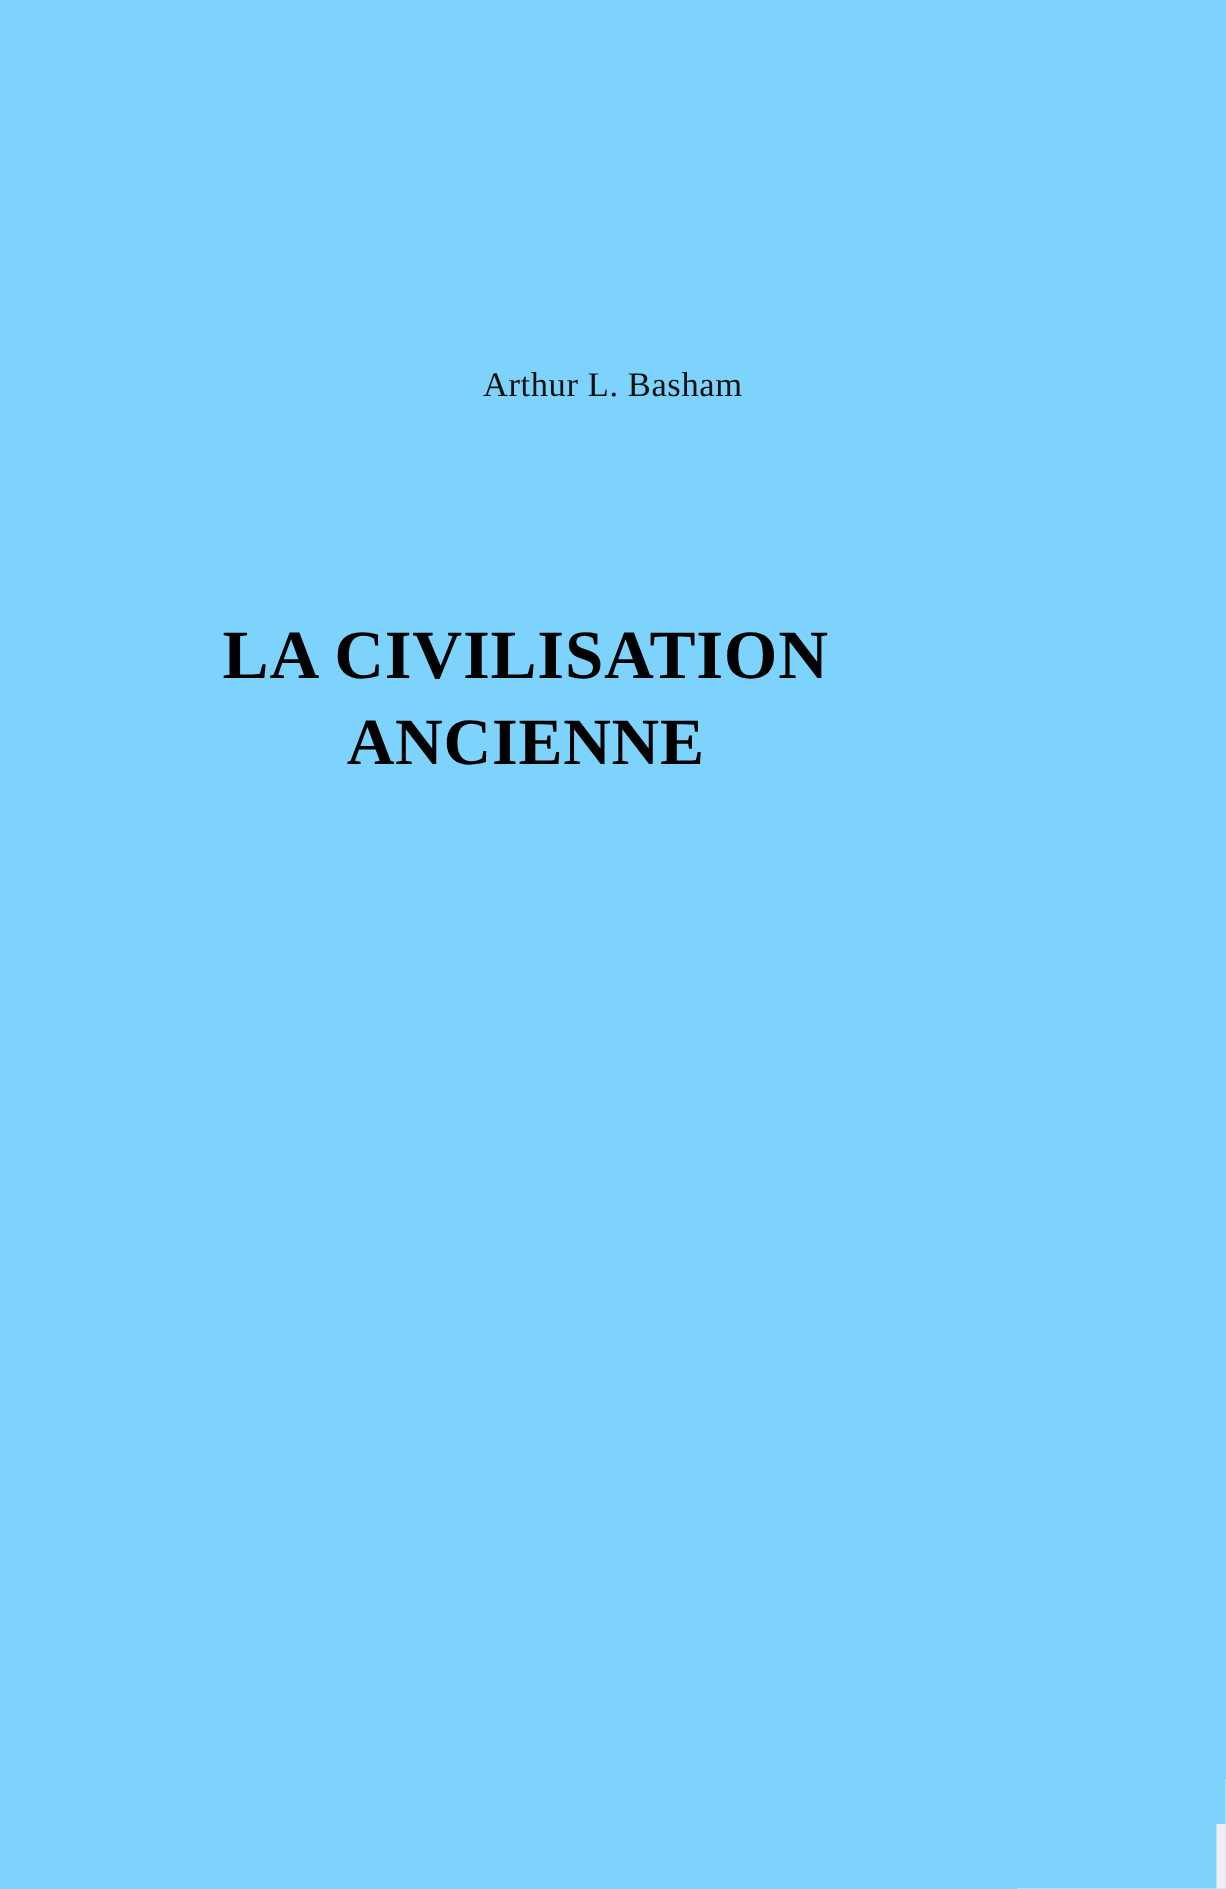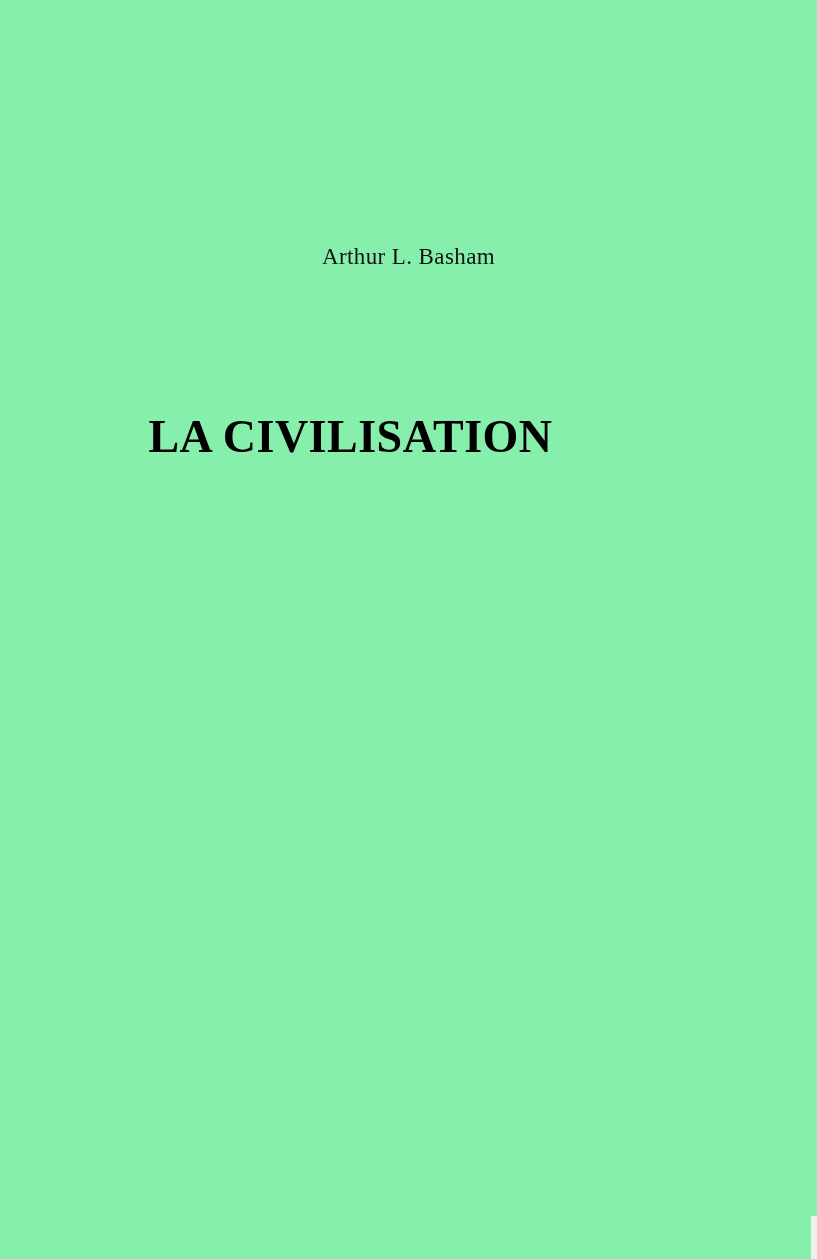--- a/index.html
+++ b/index.html
@@ -15,21 +15,21 @@
     color: #000000;
     overflow: hidden;
   }
 
   .page {
     position: absolute;
     top: 0;
     left: 0;
     width: 817px;
     height: 1259px;
-    background: #86efac;
+    background: #7dd3fc;
   }
 
   .author {
     position: absolute;
     top: 244px;
     left: 0;
     width: 817px;
     text-align: center;
     font-family: "Liberation Serif", serif;
     font-size: 23px;
@@ -71,17 +71,18 @@
 </style>
 </head>
 <body>
 
 <div class="page">
 
   <div class="author">Arthur L. Basham</div>
 
   <div class="title-block">
     <div class="title-line line-1">LA CIVILISATION</div>
+    <div class="title-line line-3">ANCIENNE</div>
   </div>
 
   <div class="edge-mark"></div>
 
 </div>
 
 </body></html>

